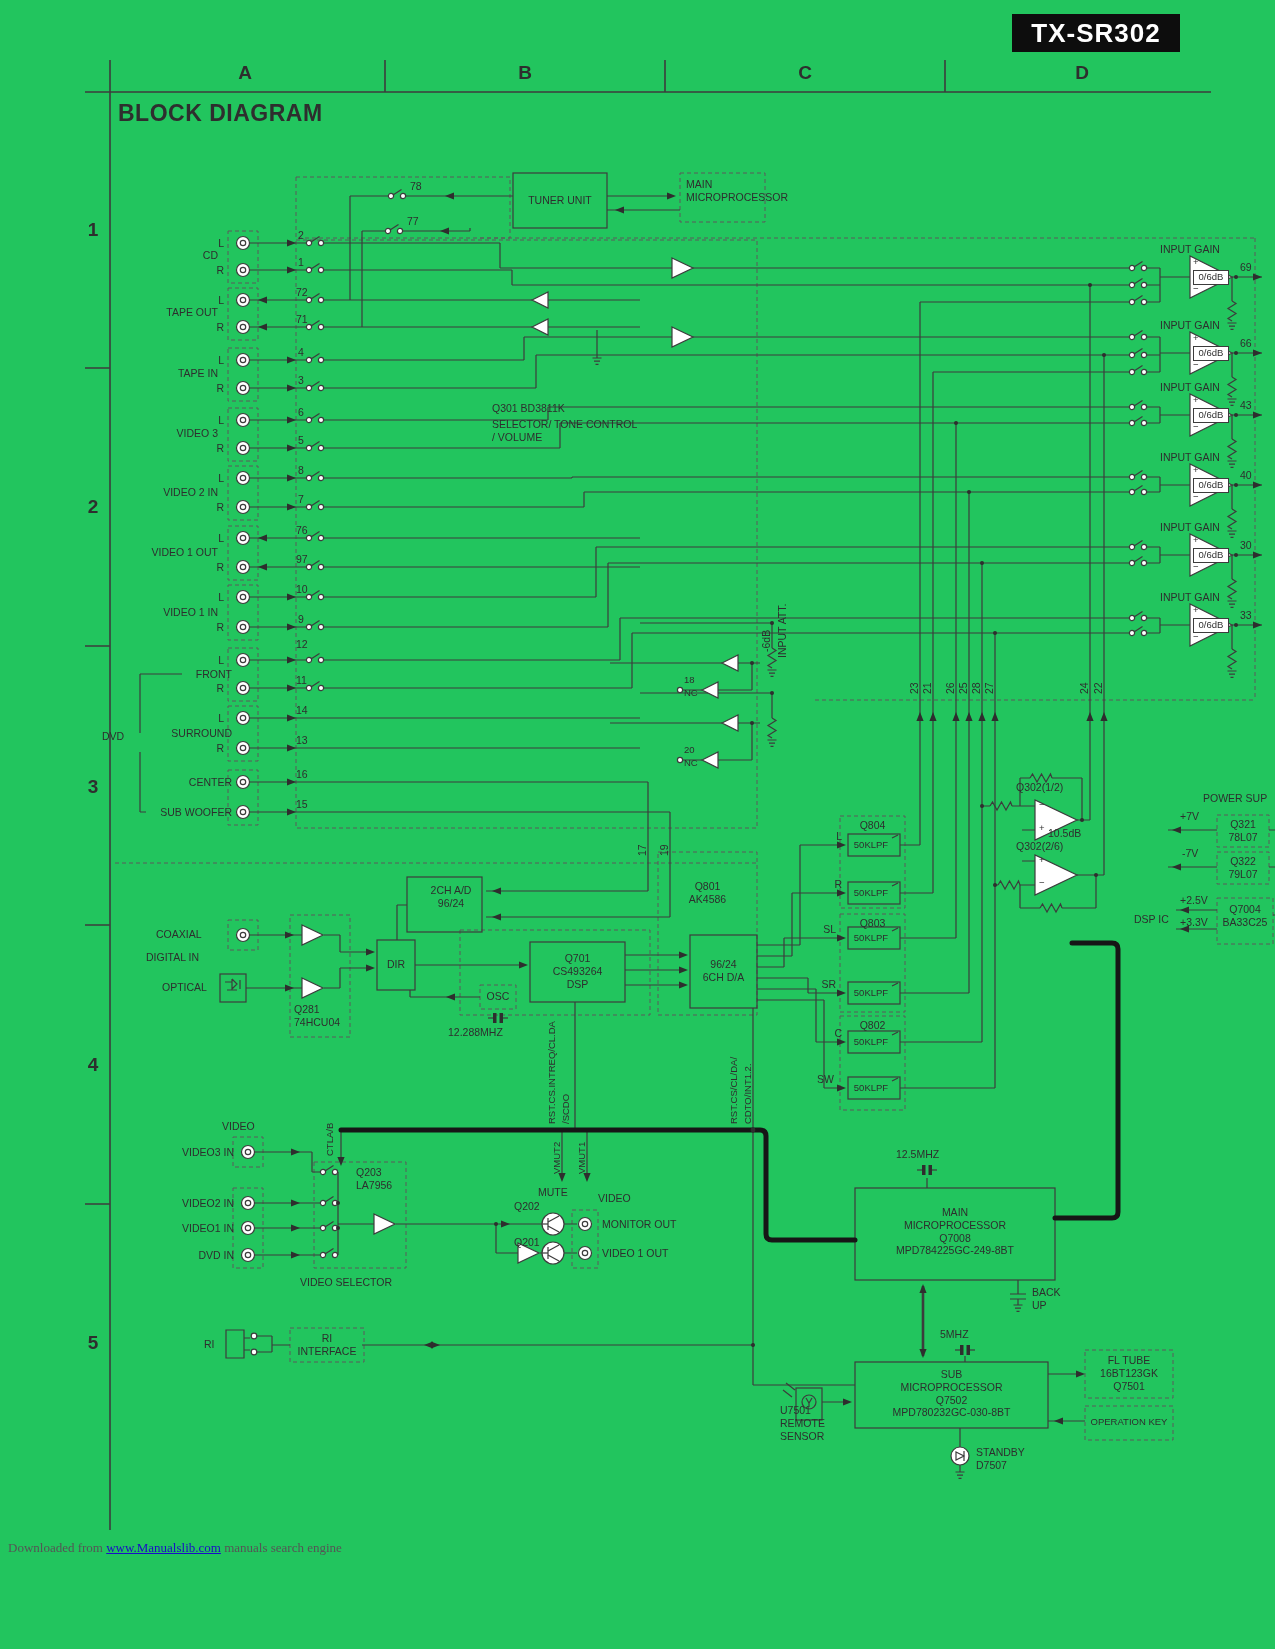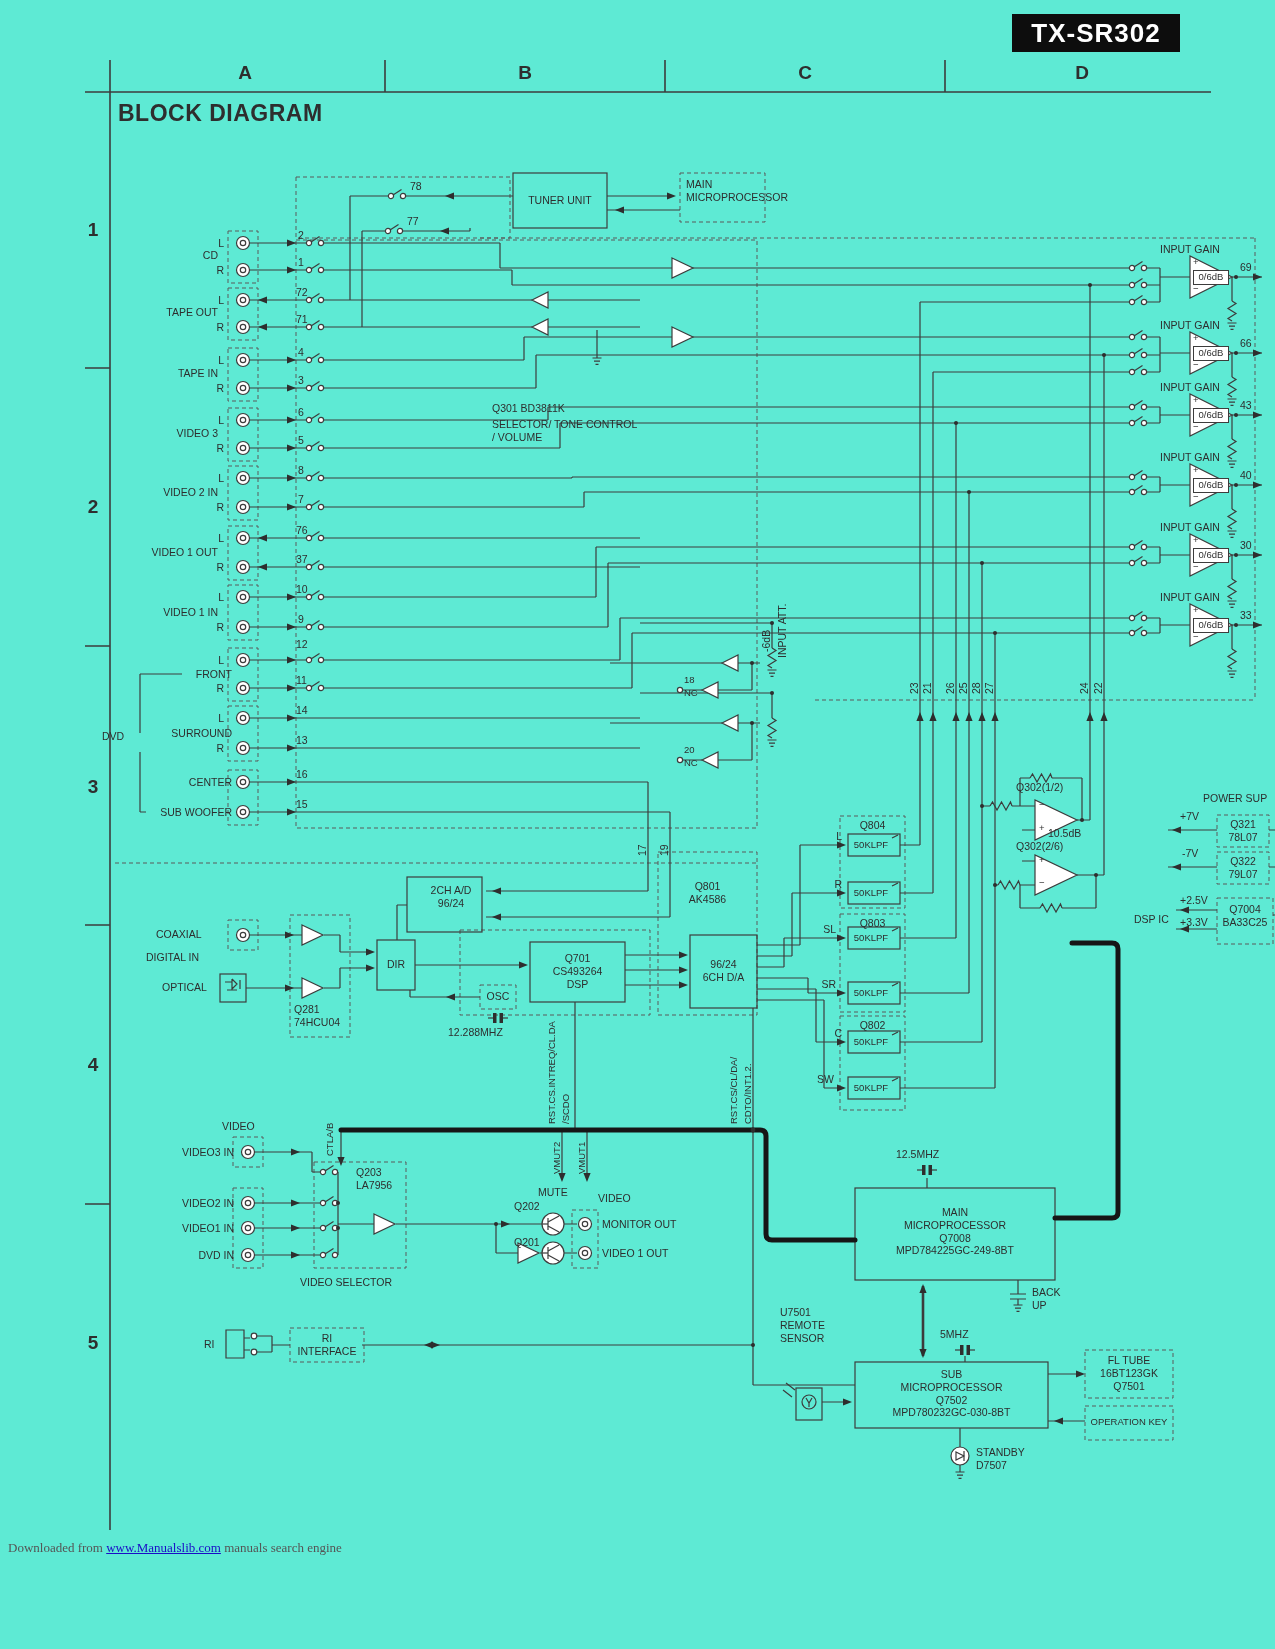--- a/index.html
+++ b/index.html
@@ -1,16 +1,16 @@
 <!DOCTYPE html>
 <html><head>
 <meta charset="utf-8">
 <style>
   html,body{margin:0;padding:0;background:#e8e8e8}
-  .page{position:relative;width:1275px;height:1649px;background:#5eead4;overflow:hidden;
+  .page{position:relative;width:1275px;height:1649px;background:#22c55e;overflow:hidden;
         font-family:"Liberation Sans",sans-serif;color:#2e2e2e}
   svg.wires{position:absolute;left:0;top:0}
   .lb{position:absolute;font-size:10.5px;line-height:1.22;white-space:pre-line;color:#2e2e2e}
   .c{text-align:center}.r{text-align:right}
   .rot{transform:rotate(-90deg);transform-origin:0 0;white-space:nowrap}
   .badge{position:absolute;left:1012px;top:14px;width:168px;height:38px;background:#0d0d0d;
          color:#fff;font-weight:bold;font-size:26px;text-align:center;line-height:38px;letter-spacing:1px}
   .ptitle{position:absolute;left:118px;top:100px;font-size:23px;font-weight:bold;letter-spacing:.5px}
   .col{position:absolute;top:62px;width:40px;text-align:center;font-size:19px;font-weight:bold}
   .row{position:absolute;left:82px;width:22px;text-align:center;font-size:19px;font-weight:bold}
@@ -490,21 +490,21 @@
 <div class="lb" style="left:298px;top:256px">1</div>
 <div class="lb" style="left:296px;top:286px">72</div>
 <div class="lb" style="left:296px;top:313px">71</div>
 <div class="lb" style="left:298px;top:346px">4</div>
 <div class="lb" style="left:298px;top:374px">3</div>
 <div class="lb" style="left:298px;top:406px">6</div>
 <div class="lb" style="left:298px;top:434px">5</div>
 <div class="lb" style="left:298px;top:464px">8</div>
 <div class="lb" style="left:298px;top:493px">7</div>
 <div class="lb" style="left:296px;top:524px">76</div>
-<div class="lb" style="left:296px;top:553px">37</div>
+<div class="lb" style="left:296px;top:553px">97</div>
 <div class="lb" style="left:296px;top:583px">10</div>
 <div class="lb" style="left:298px;top:613px">9</div>
 <div class="lb" style="left:296px;top:638px">12</div>
 <div class="lb" style="left:296px;top:674px">11</div>
 <div class="lb" style="left:296px;top:704px">14</div>
 <div class="lb" style="left:296px;top:734px">13</div>
 <div class="lb" style="left:296px;top:768px">16</div>
 <div class="lb" style="left:296px;top:798px">15</div>
 
 <div class="lb" style="left:492px;top:402px">Q301 BD3811K</div>
@@ -643,21 +643,21 @@
 MICROPROCESSOR
 Q7008
 MPD784225GC-249-8BT</div>
 <div class="lb" style="left:1032px;top:1286px">BACK
 UP</div>
 <div class="lb" style="left:940px;top:1328px">5MHZ</div>
 <div class="lb c" style="left:855px;top:1368px;width:193px">SUB
 MICROPROCESSOR
 Q7502
 MPD780232GC-030-8BT</div>
-<div class="lb" style="left:780px;top:1306px">U7501
+<div class="lb" style="left:780px;top:1404px">U7501
 REMOTE
 SENSOR</div>
 <div class="lb c" style="left:1085px;top:1354px;width:88px">FL TUBE
 16BT123GK
 Q7501</div>
 <div class="lb sm c" style="left:1085px;top:1416px;width:88px">OPERATION KEY</div>
 <div class="lb" style="left:976px;top:1446px">STANDBY
 D7507</div>
 
 <div class="lb" style="left:204px;top:1338px">RI</div>

